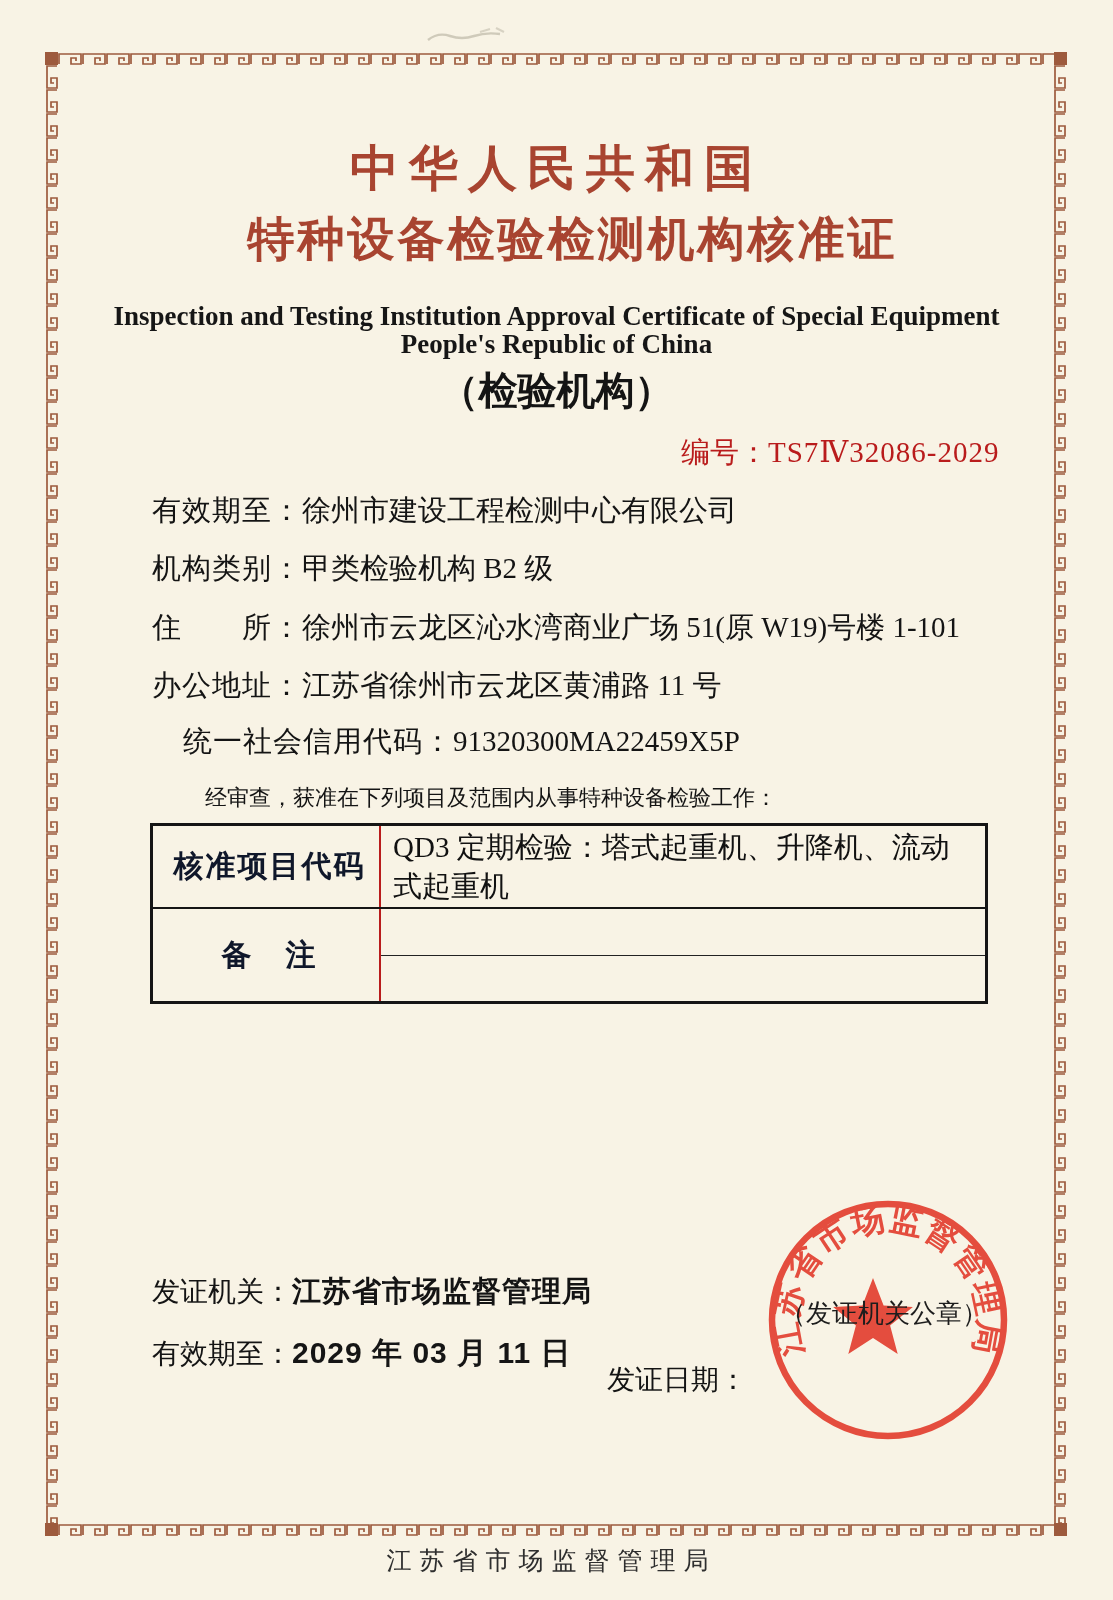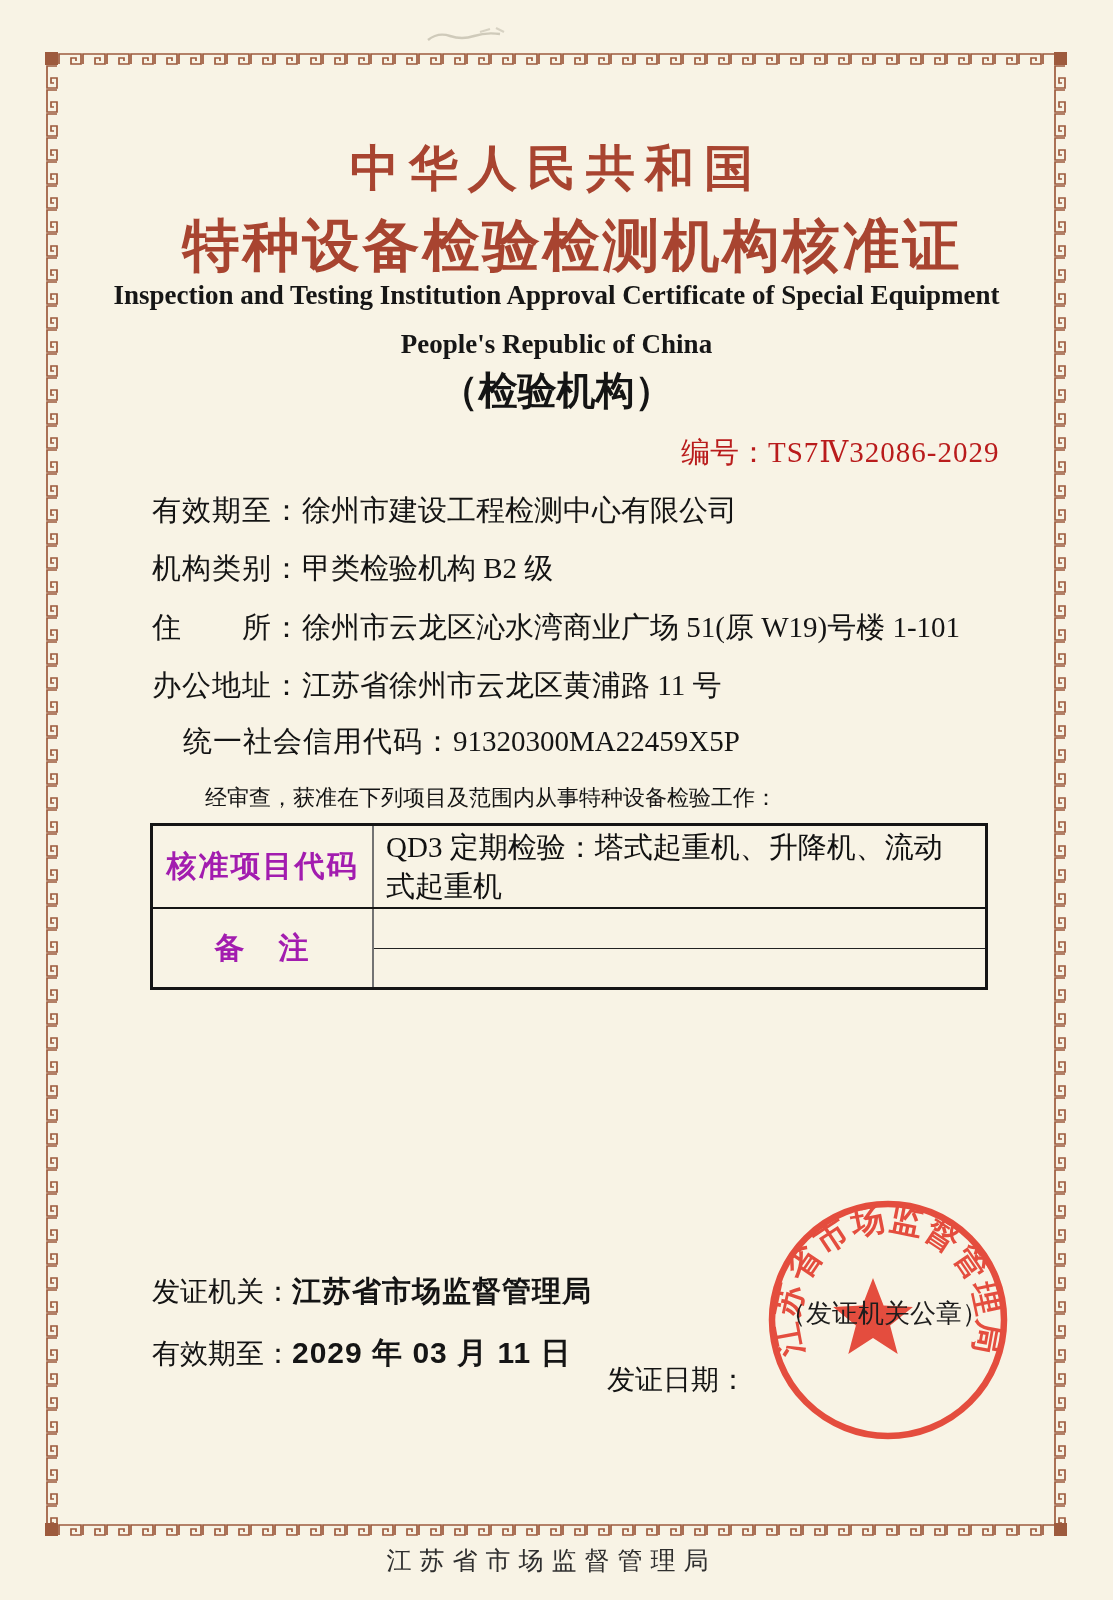--- a/index.html
+++ b/index.html
@@ -15,26 +15,26 @@
   
   .band { position:absolute; display:block; }
   .corner { position:absolute; width:13px; height:13px; background:#9d5a3d; }
 
   
   .title-cn {
     left:0; right:0; text-align:center; font-weight:bold; color:#a84430;
     font-family:"Liberation Serif","DejaVu Serif",serif;
   }
   .t1 { top:136px; font-size:49px; letter-spacing:10px; }
-  .t2 { top:208px; font-size:57px; letter-spacing:3px;padding-left:32px; }
+  .t2 { top:208px; font-size:47px; letter-spacing:3px;padding-left:32px; }
   .title-en {
     left:0; right:0; text-align:center; font-weight:bold; color:#161616;
     font-size:27px; font-family:"Liberation Serif","DejaVu Serif",serif;
   }
-  .e1 { top:280px; }
+  .e1 { top:301px; }
   .e2 { top:329px; }
   .subtitle {
     left:0; right:0; top:364px; text-align:center; font-weight:bold;
     font-size:39px; color:#141414;
     font-family:Liberation Serif, serif;
   }
 
   .cert-no { left:681px; top:433px; font-size:29px; color:#b91c1c; }
   .cert-no .no-val { font-family:"Liberation Serif","DejaVu Serif",serif; letter-spacing:1px; }
 
@@ -42,25 +42,25 @@
   .field .flabel { letter-spacing:1px; }
   .statement { left:150px; top:783px; font-size:22px; color:#141414; text-indent:55px; }
 
   
   .ap-table {
     left:150px; top:823px; width:832px; border:3px solid #151515;
     background:transparent;
   }
   .ap-row { display:flex; }
   .ap-row1 { height:81px; border-bottom:2px solid #151515; }
-  .ap-row2 { height:78px; }
+  .ap-row2 { height:92px; }
   .ap-hcell {
-    width:219px; flex:0 0 219px; border-right:2px solid #737373;
+    width:219px; flex:0 0 219px; border-right:2px solid #b91c1c;
     display:flex; align-items:center; justify-content:center;
-    font-weight:bold; font-size:30px; letter-spacing:2px; color:#a21caf;
+    font-weight:bold; font-size:30px; letter-spacing:2px; color:#0f172a;padding-left:7px;
   }
   .ap-ccell { flex:1; font-size:29px; line-height:39px; padding:2px 14px 0 12px; color:#111; }
   .ap-subrows { flex:1; display:flex; flex-direction:column; }
   .ap-subrow { flex:1; }
   .ap-subrow.first { border-bottom:1.5px solid #222; }
 
   
   .issue-line { font-size:28px; color:#141414; white-space:nowrap; }
   .bold-val { font-weight:bold; font-family:"Liberation Sans","DejaVu Sans",sans-serif; font-size:29px; letter-spacing:1px; }
   .date-val { font-weight:600; font-family:"Liberation Sans","DejaVu Sans",sans-serif; font-size:30px; letter-spacing:1px; color:#151515; }

